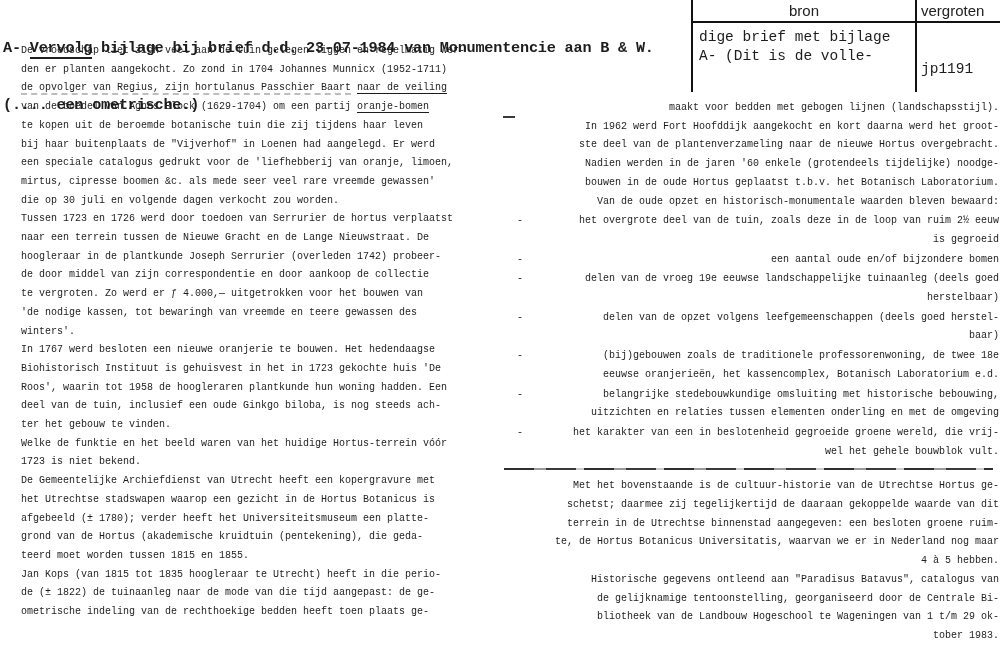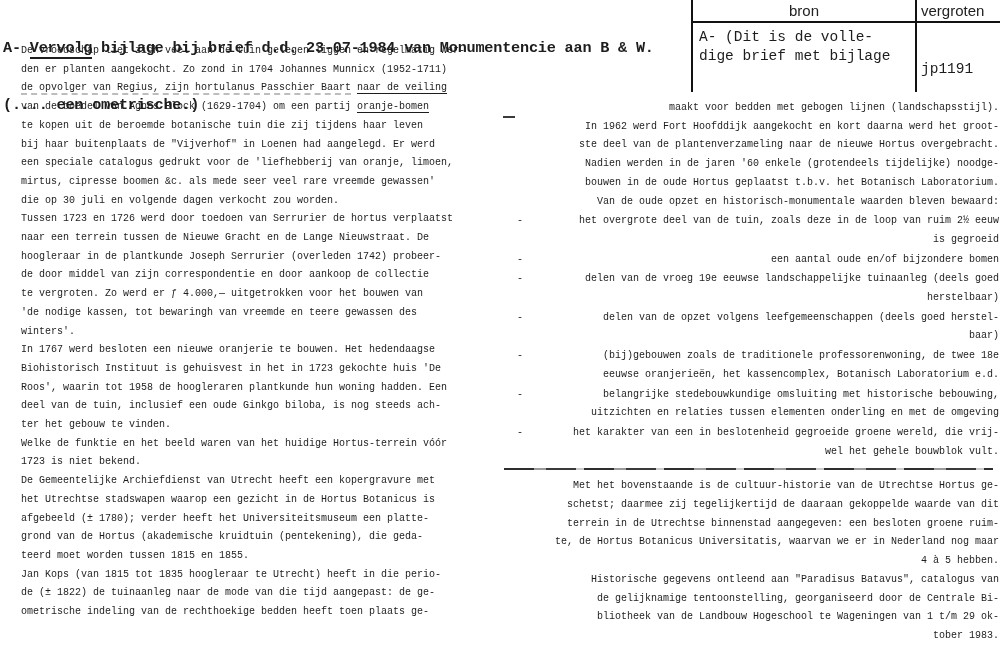--- a/index.html
+++ b/index.html
@@ -78,21 +78,21 @@
     <div id="header-title"><span>A- </span><span class="u-solid">Vervolg</span><span> bijlage bij brief d.d. 23-07-1984 van Monumentencie aan B &amp; W.</span></div>
     <div>(.... een ometrische.)</div>
   </div>
 
   <div>
     <div class="rule rule-left"></div>
     <div class="rule rule-mid"></div>
     <div class="rule rule-header"></div>
     <div class="bron-label">bron</div>
     <div class="verwerkt-label">vergroten</div>
-    <div class="source-note" id="source-note"><div class="tline">A- (Dit is de volle-</div><div class="tline">dige brief met bijlage</div></div>
+    <div class="source-note" id="source-note"><div class="tline">dige brief met bijlage</div><div class="tline">A- (Dit is de volle-</div></div>
     <div class="processed-code">jp1191</div>
   </div>
 
   <div class="col col-left" id="left-col"><div class="tline">De vroedschap liet zich veel aan de tuin gelegen liggen en regelmatig wer-</div><div class="tline">den er planten aangekocht. Zo zond in 1704 Johannes Munnicx (1952-1711)</div><div class="tline"><span class="u-faint">de opvolger van Regius, zijn hortulanus Passchier Baart</span><span> </span><span class="u-solid">naar de veiling</span></div><div class="tline"><span>van de boedel van Agnes Block (1629-1704) om een partij </span><span class="u-solid">oranje-bomen</span></div><div class="tline">te kopen uit de beroemde botanische tuin die zij tijdens haar leven</div><div class="tline">bij haar buitenplaats de "Vijverhof" in Loenen had aangelegd. Er werd</div><div class="tline">een speciale catalogus gedrukt voor de 'liefhebberij van oranje, limoen,</div><div class="tline">mirtus, cipresse boomen &amp;c. als mede seer veel rare vreemde gewassen'</div><div class="tline">die op 30 juli en volgende dagen verkocht zou worden.</div><div class="tline">Tussen 1723 en 1726 werd door toedoen van Serrurier de hortus verplaatst</div><div class="tline">naar een terrein tussen de Nieuwe Gracht en de Lange Nieuwstraat. De</div><div class="tline">hoogleraar in de plantkunde Joseph Serrurier (overleden 1742) probeer-</div><div class="tline">de door middel van zijn correspondentie en door aankoop de collectie</div><div class="tline">te vergroten. Zo werd er ƒ 4.000,— uitgetrokken voor het bouwen van</div><div class="tline">'de nodige kassen, tot bewaringh van vreemde en teere gewassen des</div><div class="tline">winters'.</div><div class="tline">In 1767 werd besloten een nieuwe oranjerie te bouwen. Het hedendaagse</div><div class="tline">Biohistorisch Instituut is gehuisvest in het in 1723 gekochte huis 'De</div><div class="tline">Roos', waarin tot 1958 de hoogleraren plantkunde hun woning hadden. Een</div><div class="tline">deel van de tuin, inclusief een oude Ginkgo biloba, is nog steeds ach-</div><div class="tline">ter het gebouw te vinden.</div><div class="tline">Welke de funktie en het beeld waren van het huidige Hortus-terrein vóór</div><div class="tline">1723 is niet bekend.</div><div class="tline">De Gemeentelijke Archiefdienst van Utrecht heeft een kopergravure met</div><div class="tline">het Utrechtse stadswapen waarop een gezicht in de Hortus Botanicus is</div><div class="tline">afgebeeld (± 1780); verder heeft het Universiteitsmuseum een platte-</div><div class="tline">grond van de Hortus (akademische kruidtuin (pentekening), die geda-</div><div class="tline">teerd moet worden tussen 1815 en 1855.</div><div class="tline">Jan Kops (van 1815 tot 1835 hoogleraar te Utrecht) heeft in die perio-</div><div class="tline">de (± 1822) de tuinaanleg naar de mode van die tijd aangepast: de ge-</div><div class="tline">ometrische indeling van de rechthoekige bedden heeft toen plaats ge-</div></div>
   <div class="col col-right" id="right-col"><div class="tline">maakt voor bedden met gebogen lijnen (landschapsstijl).</div><div class="tline">In 1962 werd Fort Hoofddijk aangekocht en kort daarna werd het groot-</div><div class="tline">ste deel van de plantenverzameling naar de nieuwe Hortus overgebracht.</div><div class="tline">Nadien werden in de jaren '60 enkele (grotendeels tijdelijke) noodge-</div><div class="tline">bouwen in de oude Hortus geplaatst t.b.v. het Botanisch Laboratorium.</div><div class="tline">Van de oude opzet en historisch-monumentale waarden bleven bewaard:</div><div class="bullet-item"><span class="bullet-marker">-</span><div class="bullet-lines"><div class="tline">het overgrote deel van de tuin, zoals deze in de loop van ruim 2½ eeuw</div><div class="tline">is gegroeid</div></div></div><div class="bullet-item"><span class="bullet-marker">-</span><div class="bullet-lines"><div class="tline">een aantal oude en/of bijzondere bomen</div></div></div><div class="bullet-item"><span class="bullet-marker">-</span><div class="bullet-lines"><div class="tline">delen van de vroeg 19e eeuwse landschappelijke tuinaanleg (deels goed</div><div class="tline">herstelbaar)</div></div></div><div class="bullet-item"><span class="bullet-marker">-</span><div class="bullet-lines"><div class="tline">delen van de opzet volgens leefgemeenschappen (deels goed herstel-</div><div class="tline">baar)</div></div></div><div class="bullet-item"><span class="bullet-marker">-</span><div class="bullet-lines"><div class="tline">(bij)gebouwen zoals de traditionele professorenwoning, de twee 18e</div><div class="tline">eeuwse oranjerieën, het kassencomplex, Botanisch Laboratorium e.d.</div></div></div><div class="bullet-item"><span class="bullet-marker">-</span><div class="bullet-lines"><div class="tline">belangrijke stedebouwkundige omsluiting met historische bebouwing,</div><div class="tline">uitzichten en relaties tussen elementen onderling en met de omgeving</div></div></div><div class="bullet-item"><span class="bullet-marker">-</span><div class="bullet-lines"><div class="tline">het karakter van een in beslotenheid gegroeide groene wereld, die vrij-</div><div class="tline">wel het gehele bouwblok vult.</div></div></div><div class="hand-separator"></div><div class="tline">Met het bovenstaande is de cultuur-historie van de Utrechtse Hortus ge-</div><div class="tline">schetst; daarmee zij tegelijkertijd de daaraan gekoppelde waarde van dit</div><div class="tline">terrein in de Utrechtse binnenstad aangegeven: een besloten groene ruim-</div><div class="tline">te, de Hortus Botanicus Universitatis, waarvan we er in Nederland nog maar</div><div class="tline">4 à 5 hebben.</div><div class="tline">Historische gegevens ontleend aan "Paradisus Batavus", catalogus van</div><div class="tline">de gelijknamige tentoonstelling, georganiseerd door de Centrale Bi-</div><div class="tline">bliotheek van de Landbouw Hogeschool te Wageningen van 1 t/m 29 ok-</div><div class="tline">tober 1983.</div></div>
 
   <div class="stray-dash"></div>
 </div>
 
 </body></html>

